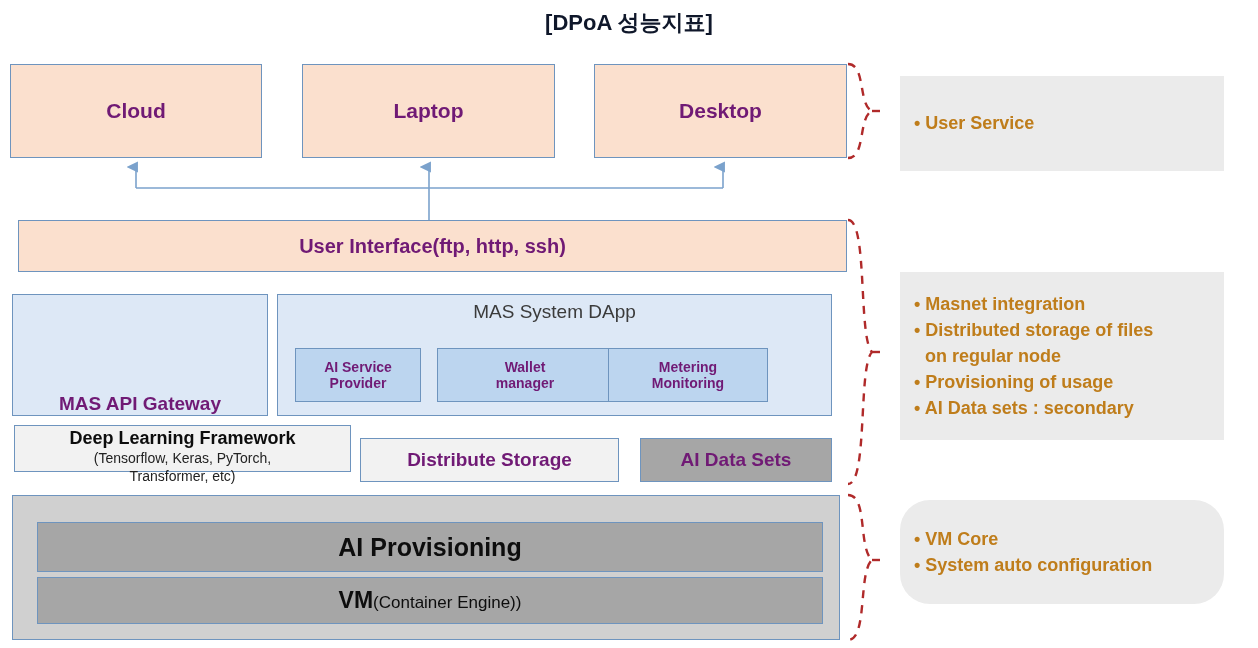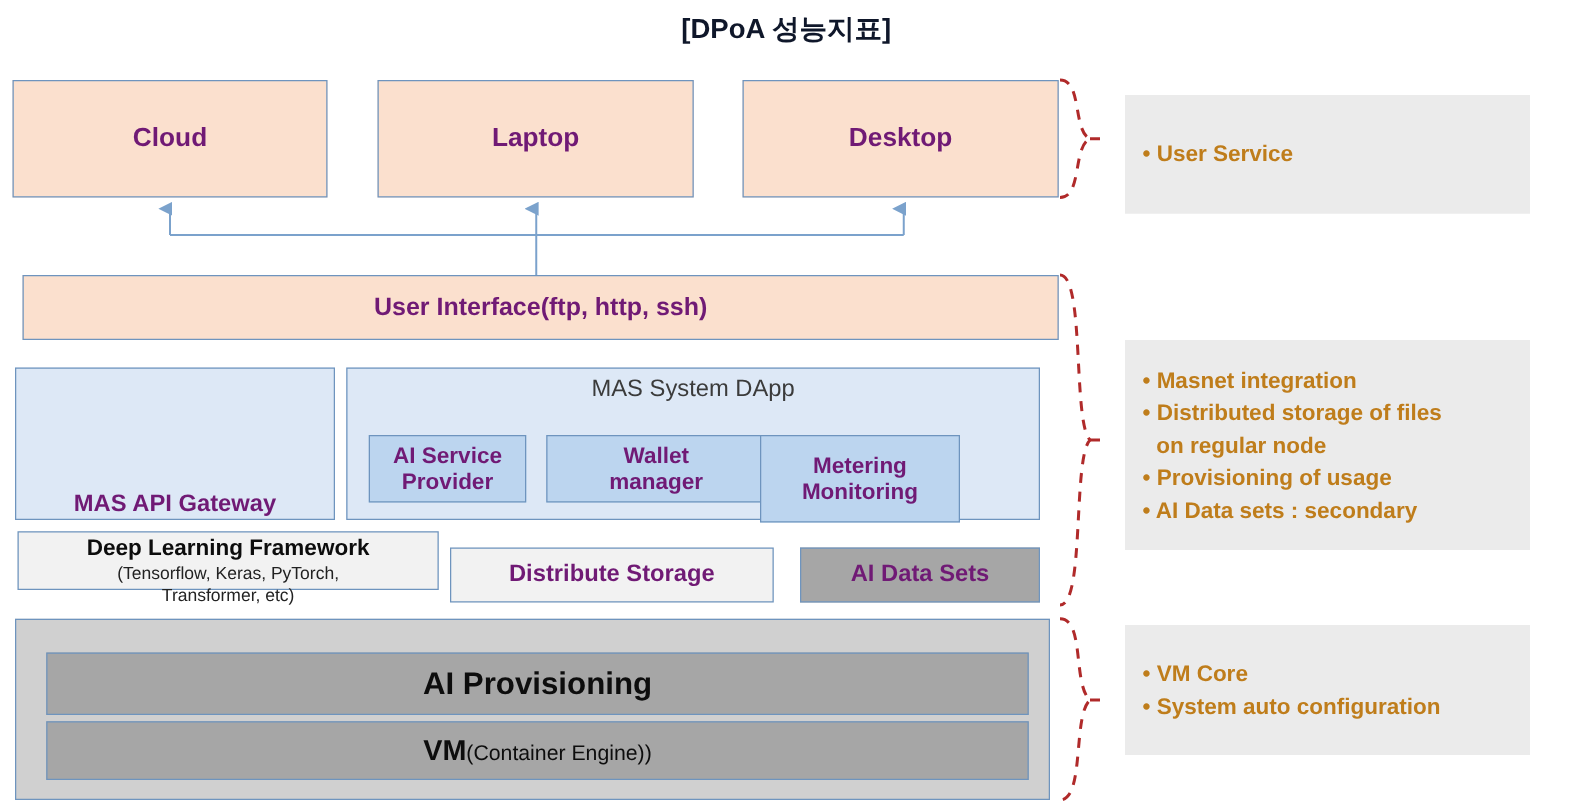--- a/index.html
+++ b/index.html
@@ -57,21 +57,21 @@
   }
   #dapp-title {
     position: absolute;
     top: 6px; left: 0; width: 100%;
     text-align: center;
     font-size: 19px;
     font-weight: normal;
     color: #3b3b3b;
   }
   .dapp-sub {
-    font-size: 18px;
+    font-size: 14px;
     border: 1.5px solid #6E94BE;
     background: #BCD5EF;
   }
 
   
   #dlf {
     border: 1.5px solid #6E94BE;
     background: #F2F2F2;
     display: block;
     text-align: center;
@@ -193,21 +193,21 @@
   <div class="abs" id="dapp-wrap" style="left:277px; top:294px; width:555px; height:122px;">
     <div id="dapp-title">MAS System DApp</div>
   </div>
 
   <div class="abs node dapp-sub" style="left:295px; top:348px; width:126px; height:54px;">
     <span class="wrap">AI Service<br>Provider</span>
   </div>
   <div class="abs node dapp-sub" style="left:437px; top:348px; width:176px; height:54px;">
     <span class="wrap">Wallet<br>manager</span>
   </div>
-  <div class="abs node dapp-sub" style="left:608px; top:348px; width:160px; height:70px;">
+  <div class="abs node dapp-sub" style="left:608px; top:348px; width:160px; height:54px;">
     <span class="wrap">Metering<br>Monitoring</span>
   </div>
 
   <div class="abs" id="dlf" style="left:14px; top:425px; width:337px; height:47px;">
     <div id="dlf-title">Deep Learning Framework</div>
     <div id="dlf-sub">
       <span>(Tensorflow, Keras, PyTorch,</span><br>
       <span>Transformer, etc)</span>
     </div>
   </div>
@@ -236,18 +236,18 @@
   <div class="abs panel" style="left:900px; top:272px; width:324px; height:168px;">
     <div class="bullet">• Masnet integration</div>
     <div class="bullet">• Distributed storage of files</div>
     <div class="bullet">
         <span class="cont">on regular node</span>
       </div>
     <div class="bullet">• Provisioning of usage</div>
     <div class="bullet">• AI Data sets : secondary</div>
   </div>
 
-  <div class="abs panel" style="left:900px; top:500px; width:324px; height:104px;">
+  <div class="abs panel" style="left:900px; top:500px; width:324px; height:104px;border-radius:30px;">
     <div class="bullet">• VM Core</div>
     <div class="bullet">• System auto configuration</div>
   </div>
 
 </div>
 
 </body></html>

